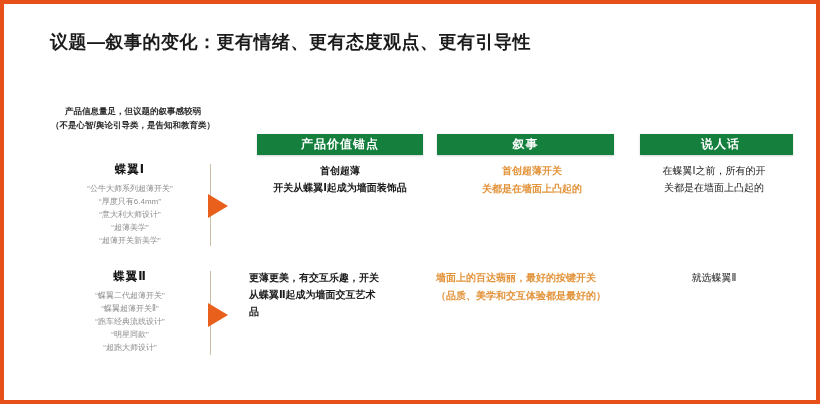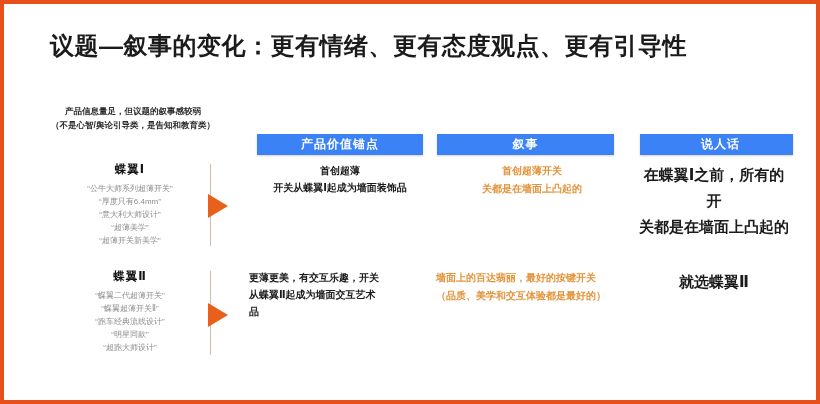--- a/index.html
+++ b/index.html
@@ -23,21 +23,21 @@
     position: absolute;
     inset: 0;
     background: #ffffff;
   }
 
   
   .title {
     position: absolute;
     left: 46px;
     top: 26px;
-    font-size: 24px;
+    font-size: 18px;
     font-weight: bold;
     color: #1b1b1b;
     letter-spacing: 0.5px;
     white-space: nowrap;
   }
 
   
   .intro {
     position: absolute;
     left: 24px;
@@ -48,21 +48,21 @@
     font-weight: bold;
     color: #2a2a2a;
     line-height: 1.65;
   }
 
   
   .hdr {
     position: absolute;
     top: 130px;
     height: 21px;
-    background: #3b82f6;
+    background: #15803d;
     color: #ffffff;
     font-size: 12px;
     font-weight: bold;
     display: flex;
     align-items: center;
     justify-content: center;
     letter-spacing: 1px;
     box-shadow: 0 1px 2px rgba(0,0,0,0.18);
   }
   .hdr-anchor { left: 253px; width: 166px; }
@@ -141,22 +141,22 @@
   }
   .narr-center { text-align: center; }
   .narr-left { text-align: left; }
 
   
   .plain-cell {
     position: absolute;
     left: 634px;
     width: 152px;
     text-align: center;
-    font-size: 15px;
-    font-weight: bold;
+    font-size: 10px;
+    font-weight: normal;
     color: #1b1b1b;
     line-height: 1.72;
   }
 </style>
 </head>
 <body>
 
 <div class="slide">
   <div class="slide-inner">
 

